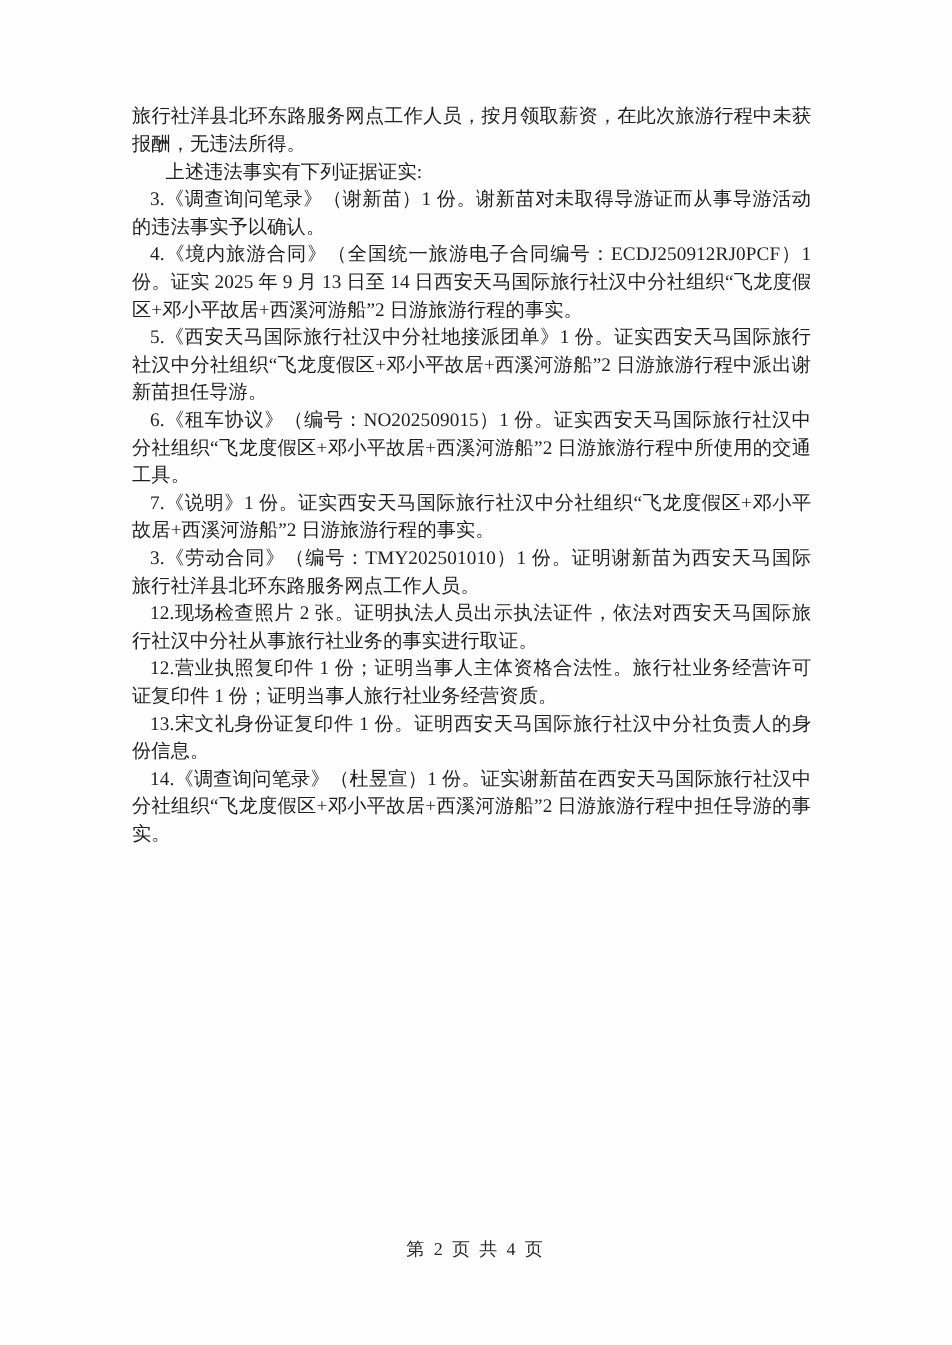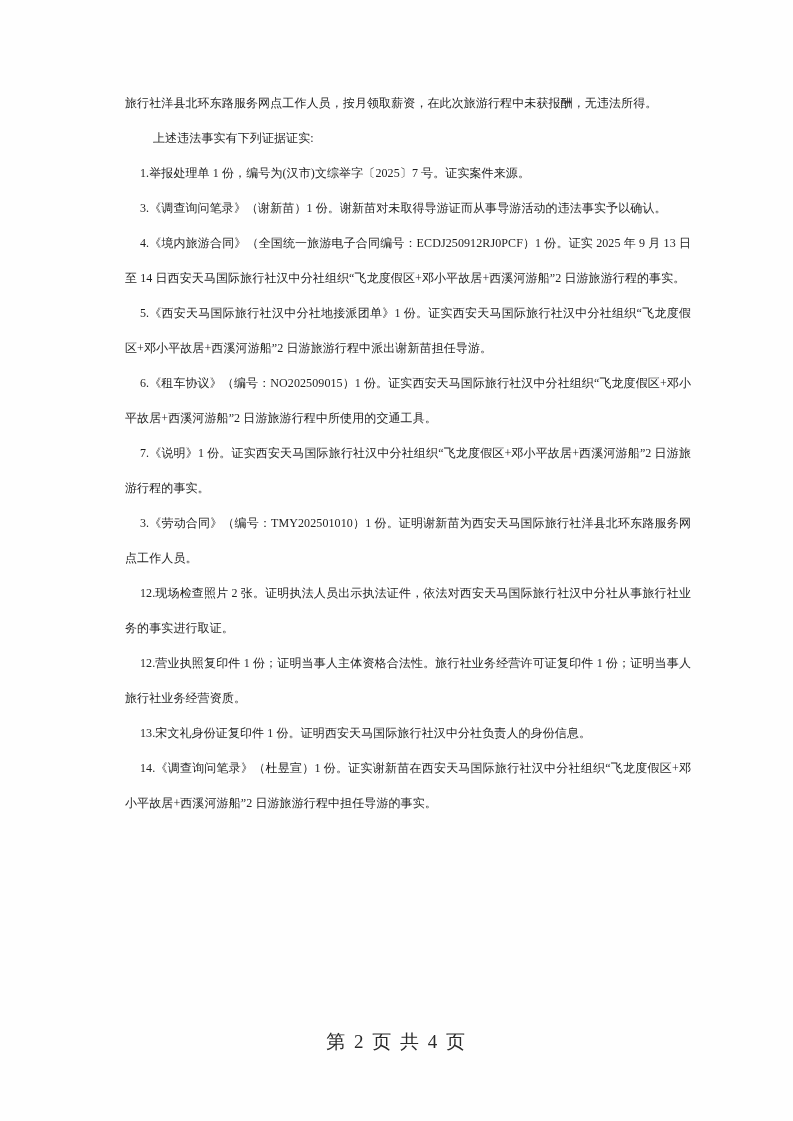--- a/index.html
+++ b/index.html
@@ -11,57 +11,56 @@
     position: relative;
     width: 793px;
     height: 1121px;
     background: #fefefe;
     color: #1e1e1e;
     font-family: "Liberation Serif", "DejaVu Serif", serif;
     overflow: hidden;
   }
   .textblock {
     position: absolute;
-    left: 125px;
+    left: 110px;
     top: 86px;
     width: 566px;
-    font-size: 12px;
-    line-height: 35px;
+    font-size: 16px;
+    line-height: 23px;
     letter-spacing: 0.1px;
     text-align: justify;
     word-break: break-all;
   }
   .textblock p {
     margin: 0;
     padding: 0;
   }
   .p-plain  { text-indent: 0; }
   .p-indent { text-indent: 28px; }
   .p-num    { text-indent: 15px; }
   .footer {
     position: absolute;
     top: 1031px;
     left: 0;
     width: 793px;
     text-align: center;
-    font-size: 19px;
+    font-size: 15px;
     line-height: 22px;
     letter-spacing: 2px;
     color: #2a2a2a;
   }
 </style>
 </head>
 <body>
 
 <div class="page">
 
   <div class="textblock">
     <p class="p-plain">旅行社洋县北环东路服务网点工作人员，按月领取薪资，在此次旅游行程中未获报酬，无违法所得。</p>
     <p class="p-indent">上述违法事实有下列证据证实:</p>
-    <p class="p-num">1.举报处理单 1 份，编号为(汉市)文综举字〔2025〕7 号。证实案件来源。</p>
     <p class="p-num">3.《调查询问笔录》（谢新苗）1 份。谢新苗对未取得导游证而从事导游活动的违法事实予以确认。</p>
     <p class="p-num">4.《境内旅游合同》（全国统一旅游电子合同编号：ECDJ250912RJ0PCF）1 份。证实 2025 年 9 月 13 日至 14 日西安天马国际旅行社汉中分社组织“飞龙度假区+邓小平故居+西溪河游船”2 日游旅游行程的事实。</p>
     <p class="p-num">5.《西安天马国际旅行社汉中分社地接派团单》1 份。证实西安天马国际旅行社汉中分社组织“飞龙度假区+邓小平故居+西溪河游船”2 日游旅游行程中派出谢新苗担任导游。</p>
     <p class="p-num">6.《租车协议》（编号：NO202509015）1 份。证实西安天马国际旅行社汉中分社组织“飞龙度假区+邓小平故居+西溪河游船”2 日游旅游行程中所使用的交通工具。</p>
     <p class="p-num">7.《说明》1 份。证实西安天马国际旅行社汉中分社组织“飞龙度假区+邓小平故居+西溪河游船”2 日游旅游行程的事实。</p>
     <p class="p-num">3.《劳动合同》（编号：TMY202501010）1 份。证明谢新苗为西安天马国际旅行社洋县北环东路服务网点工作人员。</p>
     <p class="p-num">12.现场检查照片 2 张。证明执法人员出示执法证件，依法对西安天马国际旅行社汉中分社从事旅行社业务的事实进行取证。</p>
     <p class="p-num">12.营业执照复印件 1 份；证明当事人主体资格合法性。旅行社业务经营许可证复印件 1 份；证明当事人旅行社业务经营资质。</p>
     <p class="p-num">13.宋文礼身份证复印件 1 份。证明西安天马国际旅行社汉中分社负责人的身份信息。</p>
     <p class="p-num">14.《调查询问笔录》（杜昱宣）1 份。证实谢新苗在西安天马国际旅行社汉中分社组织“飞龙度假区+邓小平故居+西溪河游船”2 日游旅游行程中担任导游的事实。</p>

